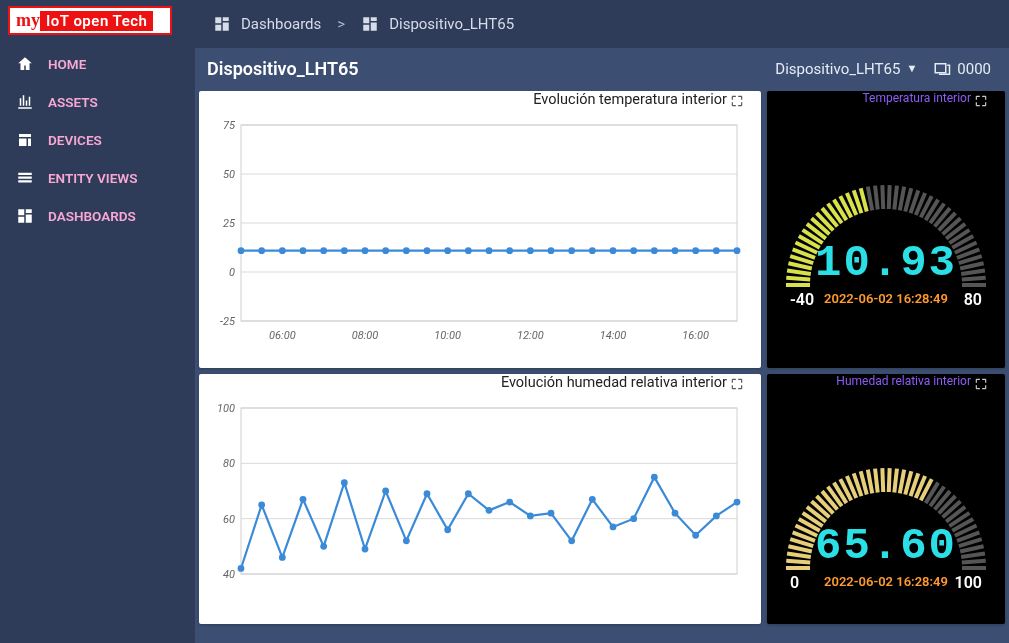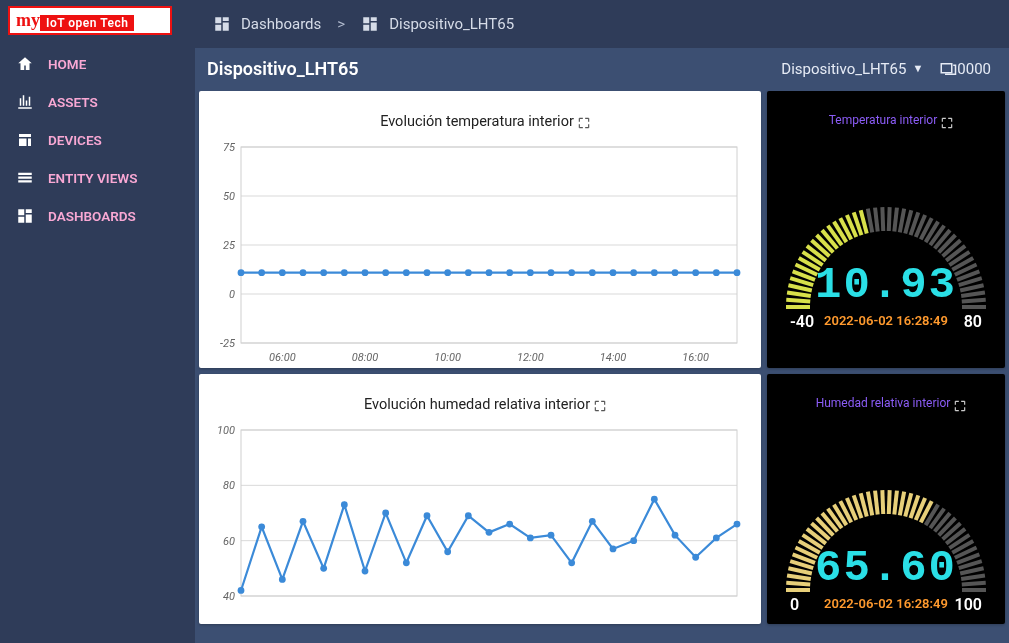--- a/index.html
+++ b/index.html
@@ -4,40 +4,40 @@
 <style>
   * { box-sizing: border-box; margin: 0; padding: 0; }
   html, body { width: 1009px; height: 643px; overflow: hidden; font-family: "Segoe UI", Roboto, Arial, sans-serif; }
   body { display: flex; background: #f0f0f0; }
 
   
   .sidebar { width: 196px; background: #2f3c59; color: #fff; display: flex; flex-direction: column; }
   .logo-wrap { padding: 6px 8px 10px 8px; background:#2f3c59; }
   .logo { background: #fff; border: 2px solid #e11; padding: 2px 6px; display:flex; align-items:flex-end; width: 164px; }
   .logo .my { font-family: cursive; color:#e11; font-size:18px; font-weight:bold; }
-  .logo .rest { background:#e11; color:#fff; font-size:12px; padding:1px 6px; font-weight:600; letter-spacing:0.5px; }
+  .logo .rest { background:#e11; color:#fff; font-size:15px; padding:1px 6px; font-weight:600; letter-spacing:0.5px; }
   .nav-item { display:flex; align-items:center; gap:14px; padding: 10px 16px; font-size:13.5px; font-weight:600; cursor:pointer; color:#f9a8d4; }
   .nav-item svg { width:18px; height:18px; fill:#fff; flex-shrink:0; }
 
   
   .main { flex:1; display:flex; flex-direction:column; background:#3c4f72; height:643px; }
   .topbar { height:48px; background:#2f3c59; color:#d6dce8; display:flex; align-items:center; padding:0 18px; gap:16px; font-size:15px; }
   .topbar .crumb { display:flex; align-items:center; gap:10px; }
   .topbar svg.grid-ic { width:18px; height:18px; fill:#d6dce8; }
   .topbar .sep { color:#aeb8cc; }
   .titlebar { background:#3c4f72; color:#fff; display:flex; align-items:center; padding:10px 18px 12px 12px; font-size:18px; font-weight:600; gap:16px; }
   .titlebar .spacer { flex:1; }
   .titlebar .entity-sel { font-size:15px; font-weight:400; color:#e6ebf5; display:flex; align-items:center; gap:6px; }
-  .titlebar .time-box { font-size:15px; font-weight:400; color:#e6ebf5; display:flex; align-items:center; }
+  .titlebar .time-box { font-size:15px; font-weight:400; color:#e6ebf5; display:flex; align-items:center; gap:6px; }
   .titlebar .caret { font-size:11px; }
 
   .content { flex:1; overflow:hidden; padding:0 4px 4px 4px; display:grid; grid-template-columns: 562px 238px; grid-template-rows: 277px 250px; gap:6px; }
   .card { background:#fff; border-radius:2px; box-shadow:0 1px 3px rgba(0,0,0,0.25); position:relative; overflow:hidden; }
   .card.dark { background:#000; color:#fff; }
-  .card-header { display:flex; align-items:flex-start; justify-content:center; padding:22px 14px 4px 14px; font-size:14px;margin-left:14px; }
+  .card-header { display:flex; align-items:flex-start; justify-content:flex-end; padding:0 14px 4px 14px; font-size:14px;margin-left:14px; }
   .card-header .title { font-size:14.5px; color:#222; }
   .card.dark .card-header .title { color:#8b5cf6; font-size:12px; }
   .fs-btn { width:20px; height:20px; display:flex; align-items:center; justify-content:center; cursor:pointer; }
   .fs-btn svg { width:14px; height:14px; stroke:#555; fill:none; stroke-width:2; }
   .card.dark .fs-btn svg { stroke:#ccc; }
 
   .chart-wrap { padding:0 12px 6px 8px;font-style:italic; }
   .chart-svg { display:block; width:540px; }
   .axis-text { font-size:11px; fill:#666; }
   .grid-line { stroke:#d9d9d9; stroke-width:1; }

